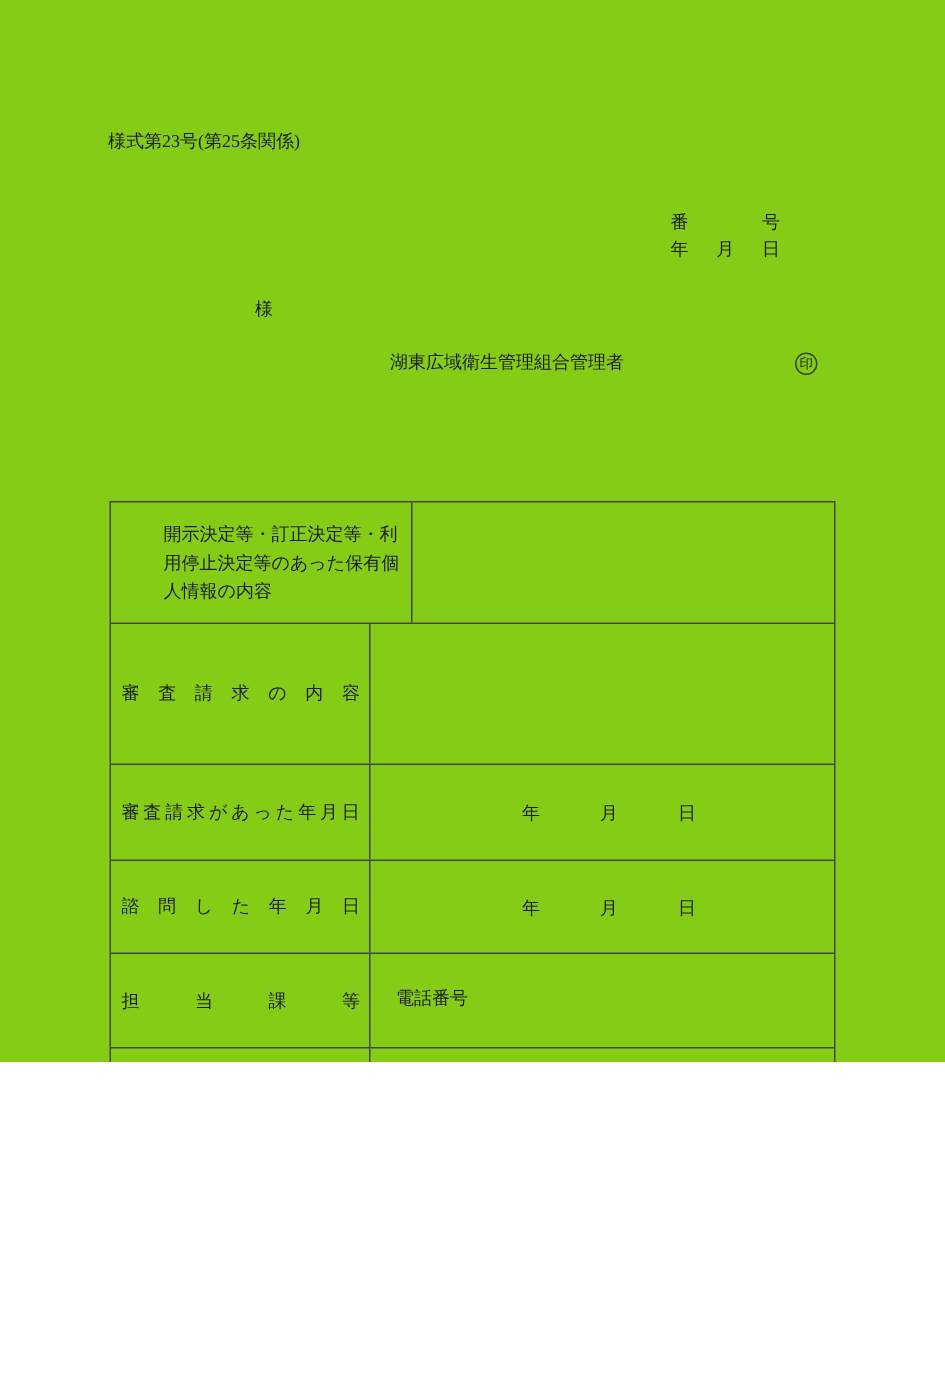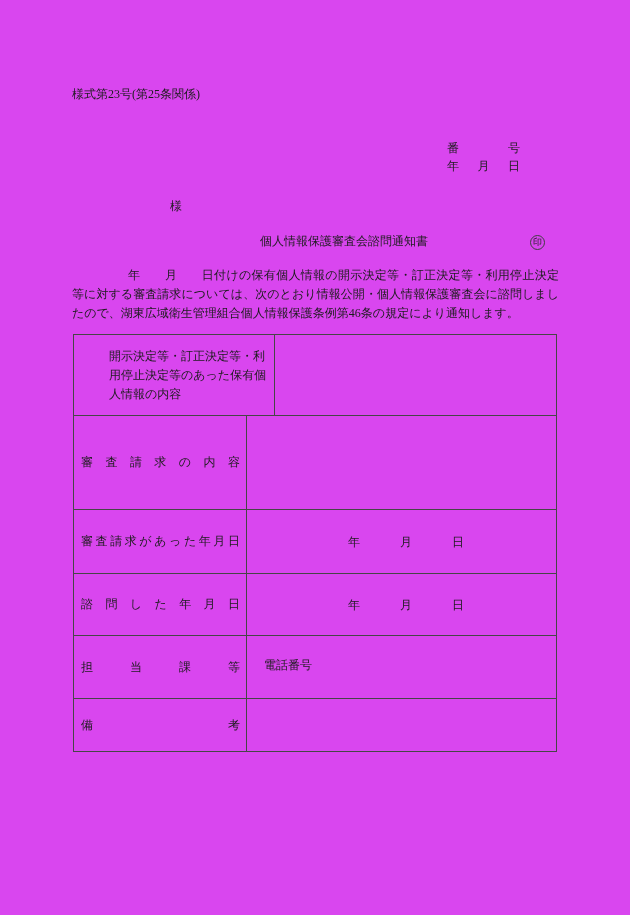--- a/index.html
+++ b/index.html
@@ -1,21 +1,21 @@
 <!DOCTYPE html>
 <html><head>
 <meta charset="utf-8">
 <style>
   * { margin: 0; padding: 0; box-sizing: border-box; }
   html, body { background: #ffffff; }
   .page {
     position: relative;
     width: 630px;
-    height: 915px;
-    background: #d946ef;
+    height: 708px;
+    background: #84cc16;
     font-family: "Liberation Serif", "DejaVu Serif", serif;
     font-size: 12px;
     color: #1c1c1c;
     overflow: hidden;
   }
   .form-number {
     position: absolute; left: 72px; top: 87px; line-height: 14px;
   }
   .doc-title {
     position: absolute; left: 0; top: 106px; width: 100%;
@@ -81,25 +81,24 @@
     </div>
     <div class="meta-line">
       <span>年</span>
       <span>月</span>
       <span>日</span>
     </div>
   </div>
 
   <div class="addressee">様</div>
 
-  <div class="sender">個人情報保護審査会諮問通知書</div>
+  <div class="sender">湖東広域衛生管理組合管理者</div>
 
   <div class="seal">印</div>
 
-  <div class="body-text">年　　月　　日付けの保有個人情報の開示決定等・訂正決定等・利用停止決定等に対する審査請求については、次のとおり情報公開・個人情報保護審査会に諮問しましたので、湖東広域衛生管理組合個人情報保護条例第46条の規定により通知します。</div>
 
   <div class="form-table">
 
     <div class="t-row r1">
       <div class="t-label">
         <div>開示決定等・訂正決定等・利用停止決定等のあった保有個人情報の内容</div>
       </div>
       <div class="t-value"></div>
     </div>
 

